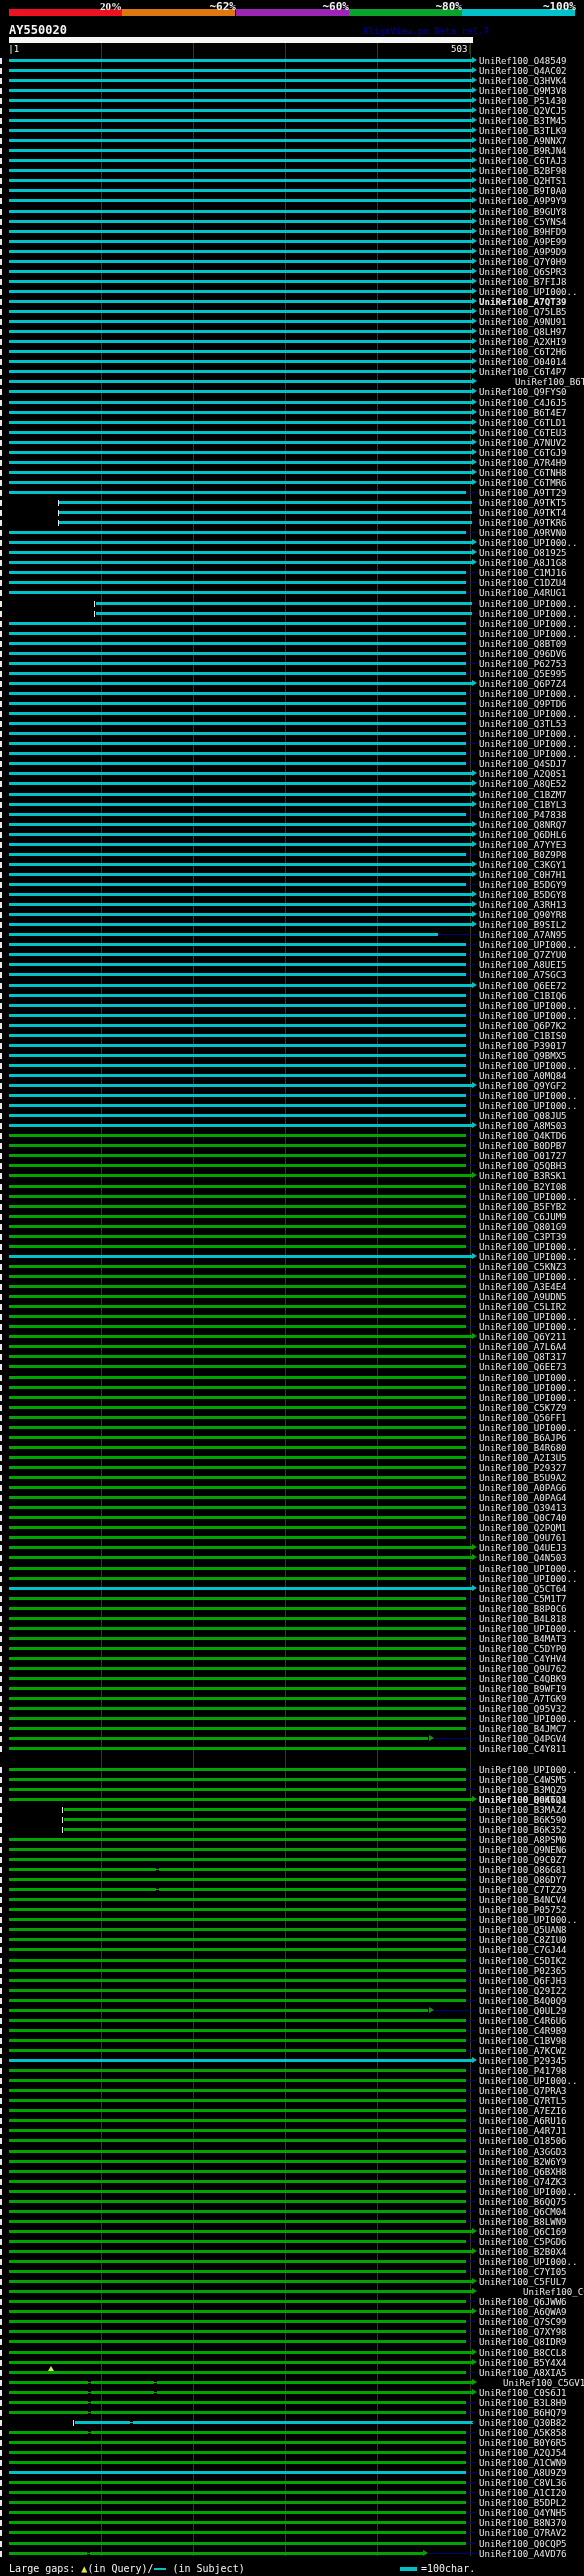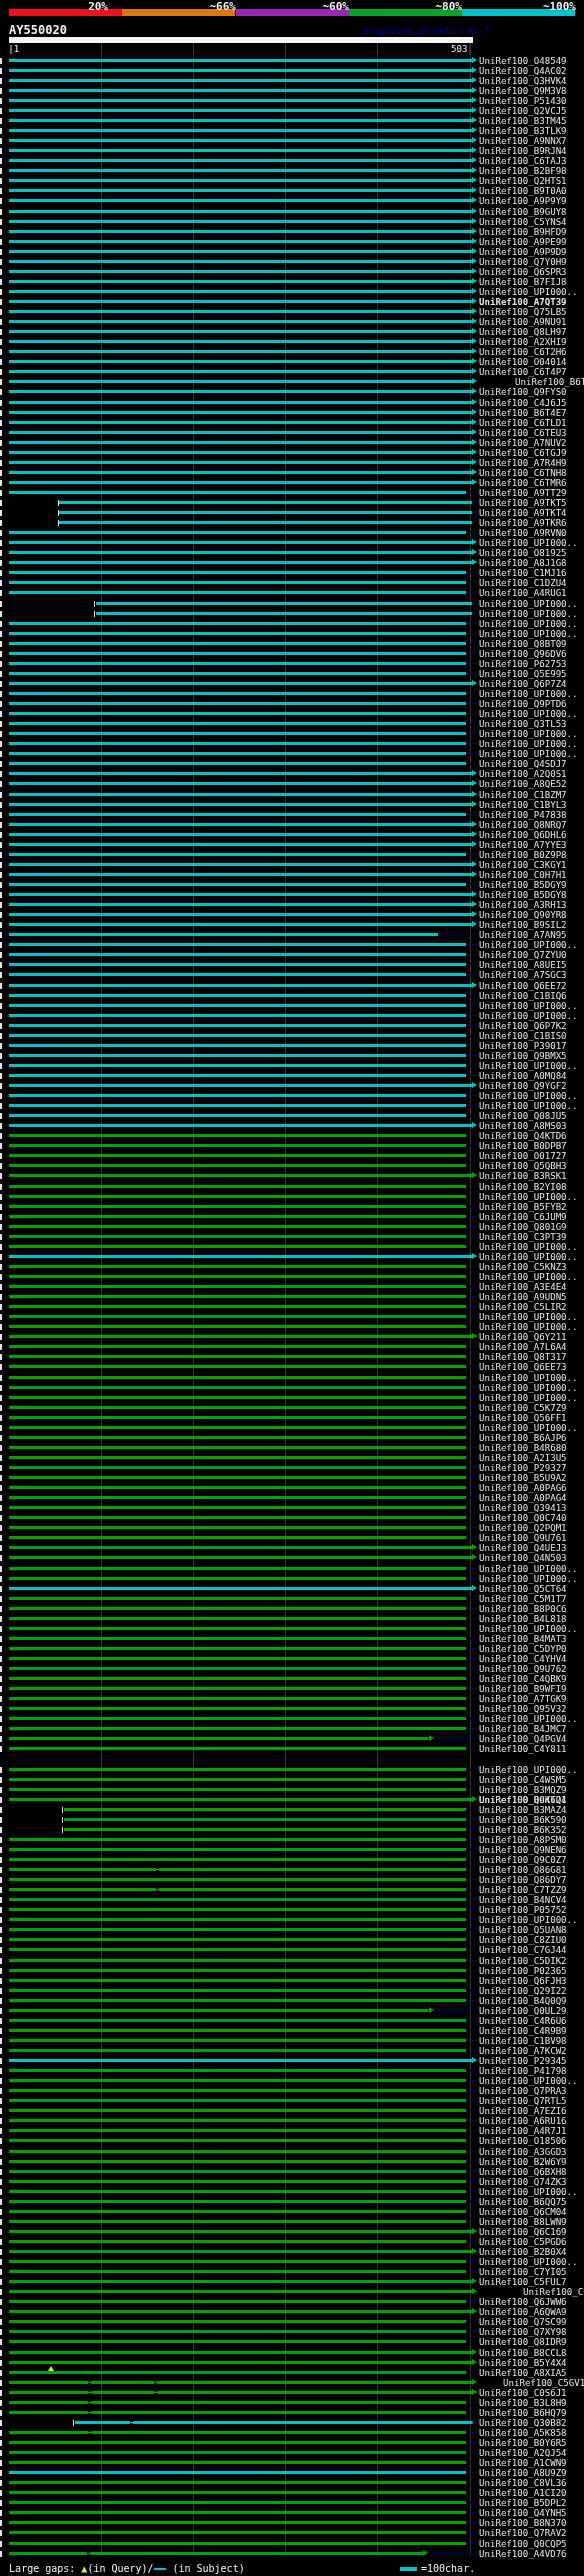--- a/index.html
+++ b/index.html
@@ -30,23 +30,23 @@
   #legend .cdash{display:inline-block;width:12.8px;height:2.7px;background:#00c2c8;vertical-align:middle;}
   #scalebar-legend{position:absolute;left:400px;top:2567px;width:17.4px;height:3.7px;background:#00c2c8;}
   #scalebar-label{position:absolute;left:421px;top:2563px;color:#f5f5f5;font-size:10px;}
 </style>
 </head>
 <body>
 
 <div id="screen">
   <div id="scale-header">
       <div class="scale-seg" style="left: 9.1px; width: 113px; background: rgb(238, 17, 34);"></div>
-      <div class="scale-label" style="left: 108px;">20%</div>
+      <div class="scale-label" style="left: 122px; font-family: Liberation Serif, serif;">20%</div>
       <div class="scale-seg" style="left: 122px; width: 113px; background: rgb(221, 119, 17);"></div>
-      <div class="scale-label" style="left: 236px;">~66%</div>
+      <div class="scale-label" style="left: 236px;">~62%</div>
       <div class="scale-seg" style="left: 236px; width: 113px; background: rgb(156, 38, 180);"></div>
       <div class="scale-label" style="left: 349px;">~60%</div>
       <div class="scale-seg" style="left: 349px; width: 113px; background: rgb(12, 163, 44);"></div>
       <div class="scale-label" style="left: 462px;">~80%</div>
       <div class="scale-seg" style="left: 462px; width: 113px; background: rgb(0, 194, 200);"></div>
       <div class="scale-label" style="left: 576px;">~100%</div>
     </div>
   <div id="title">AlignView.pm Beta rel.7</div>
   <div id="qname">AY550020</div>
   <div id="qbar"></div>

